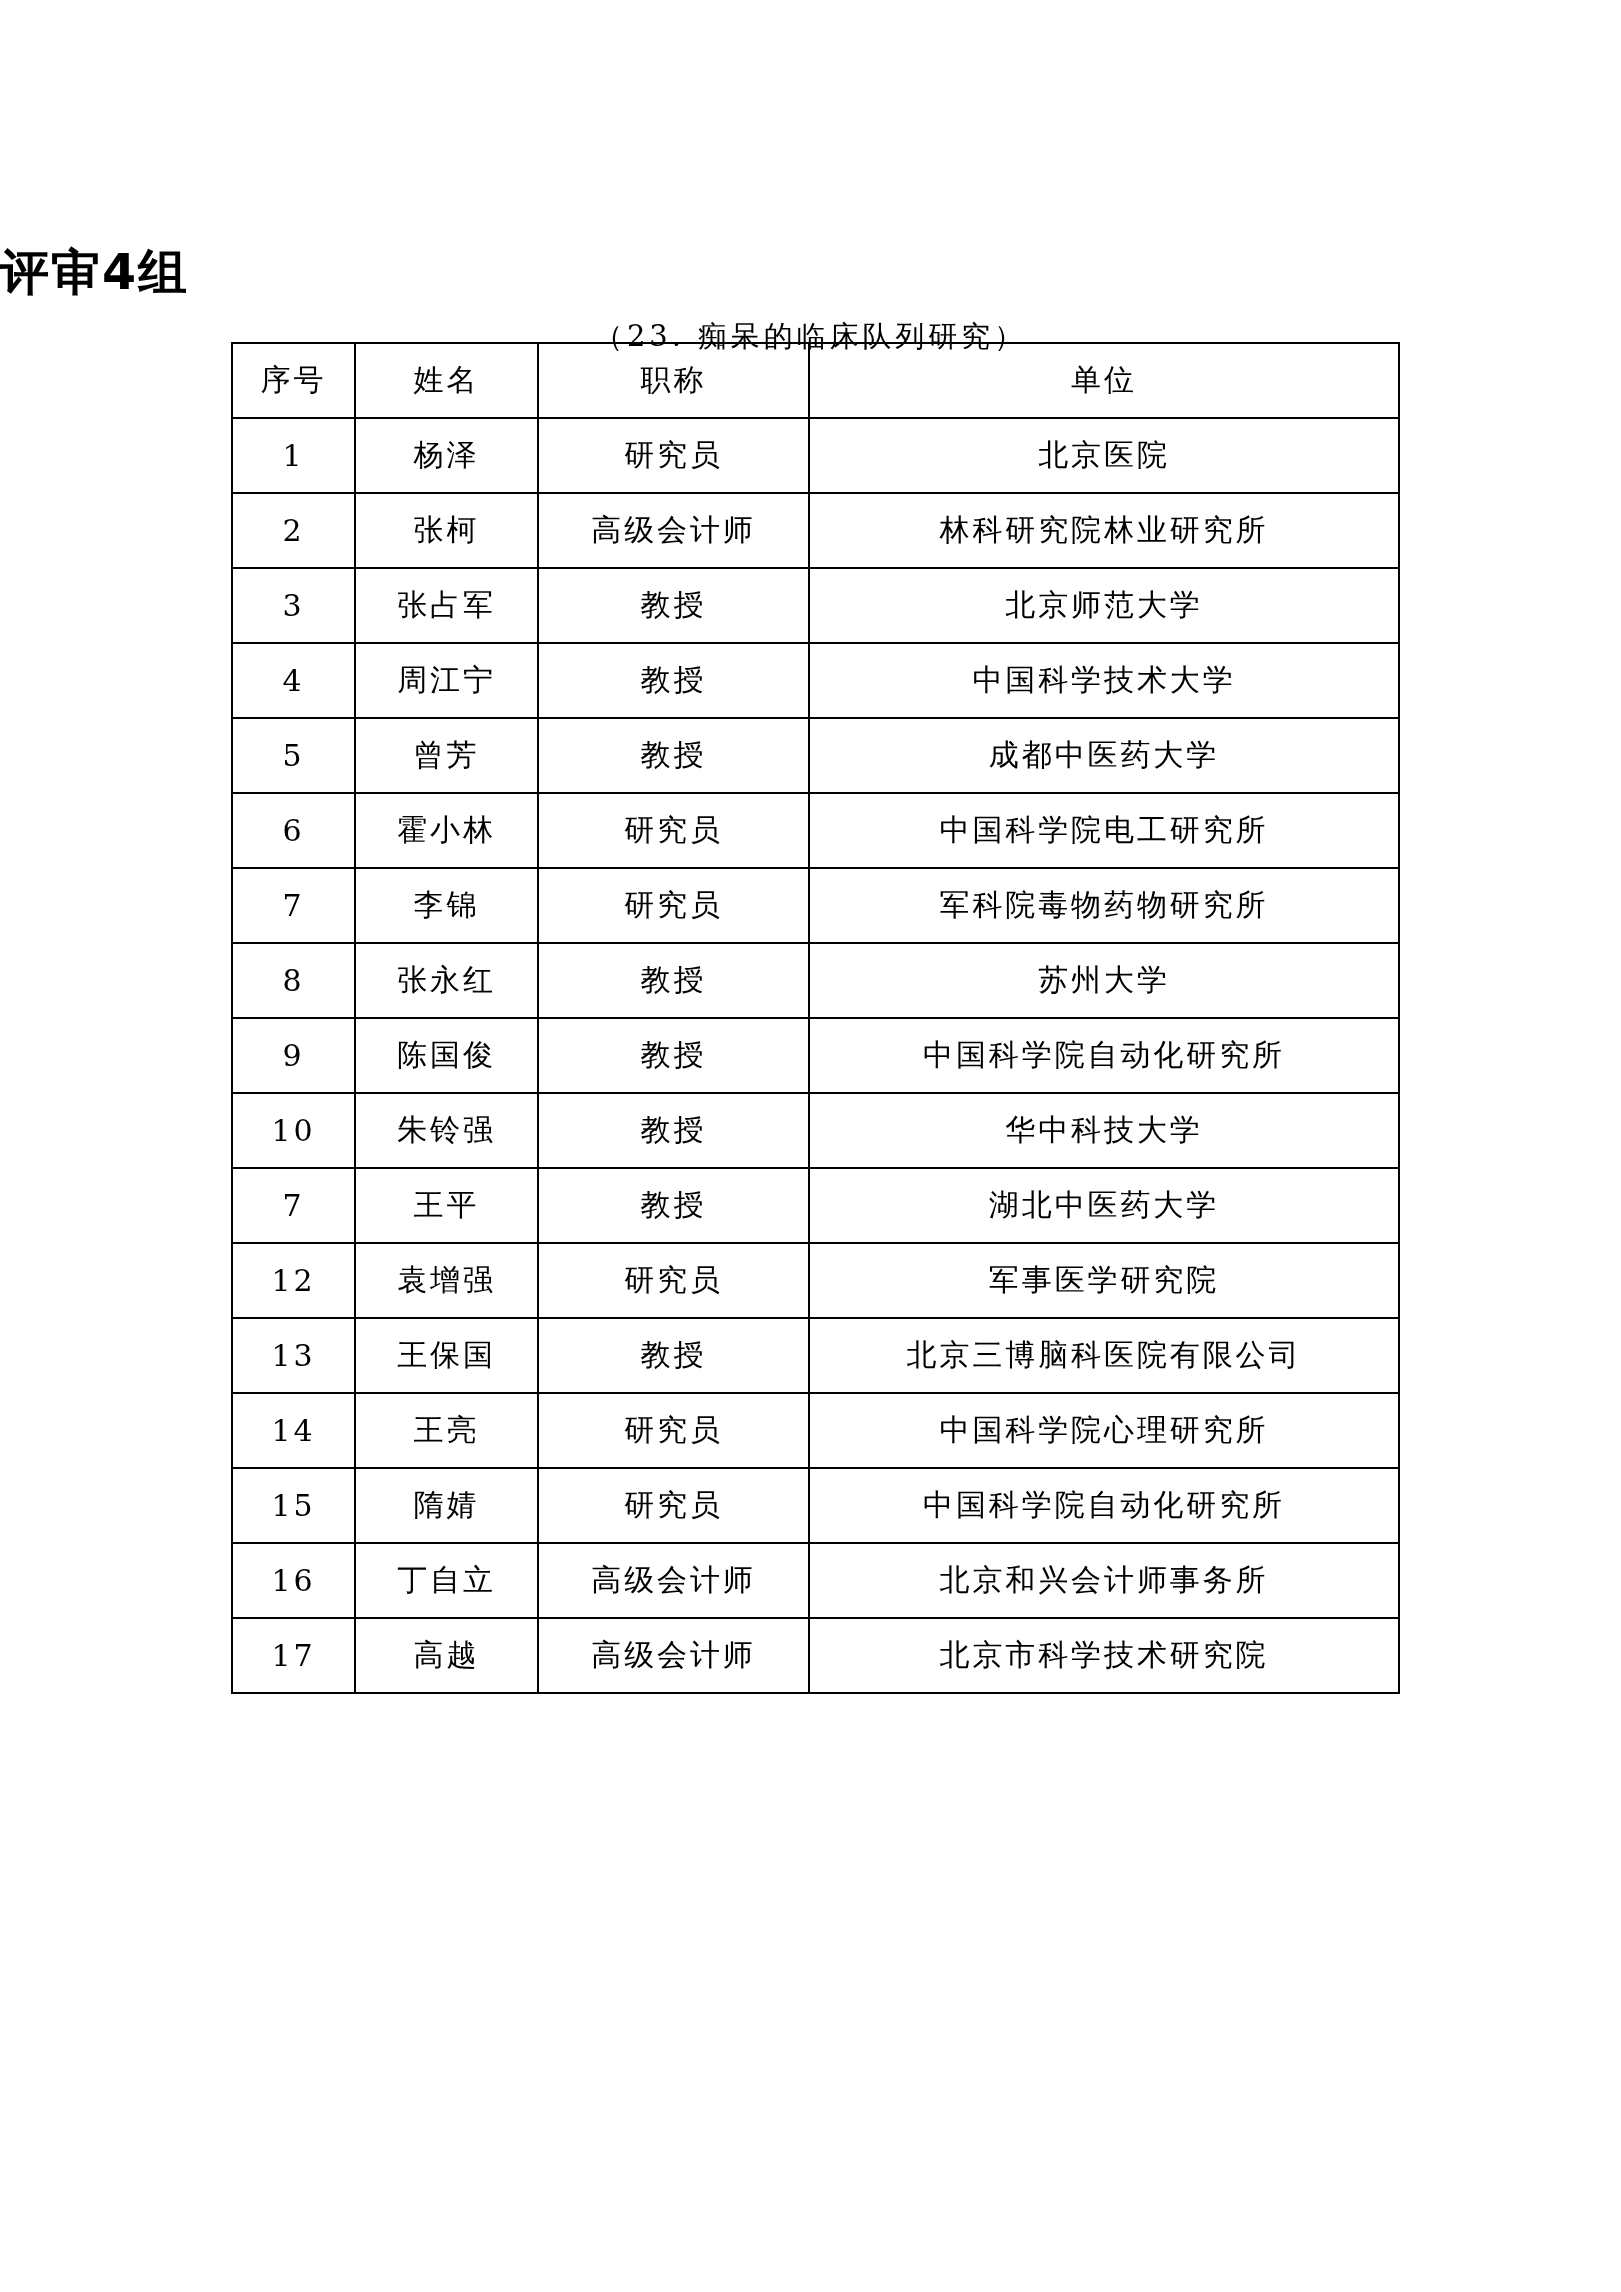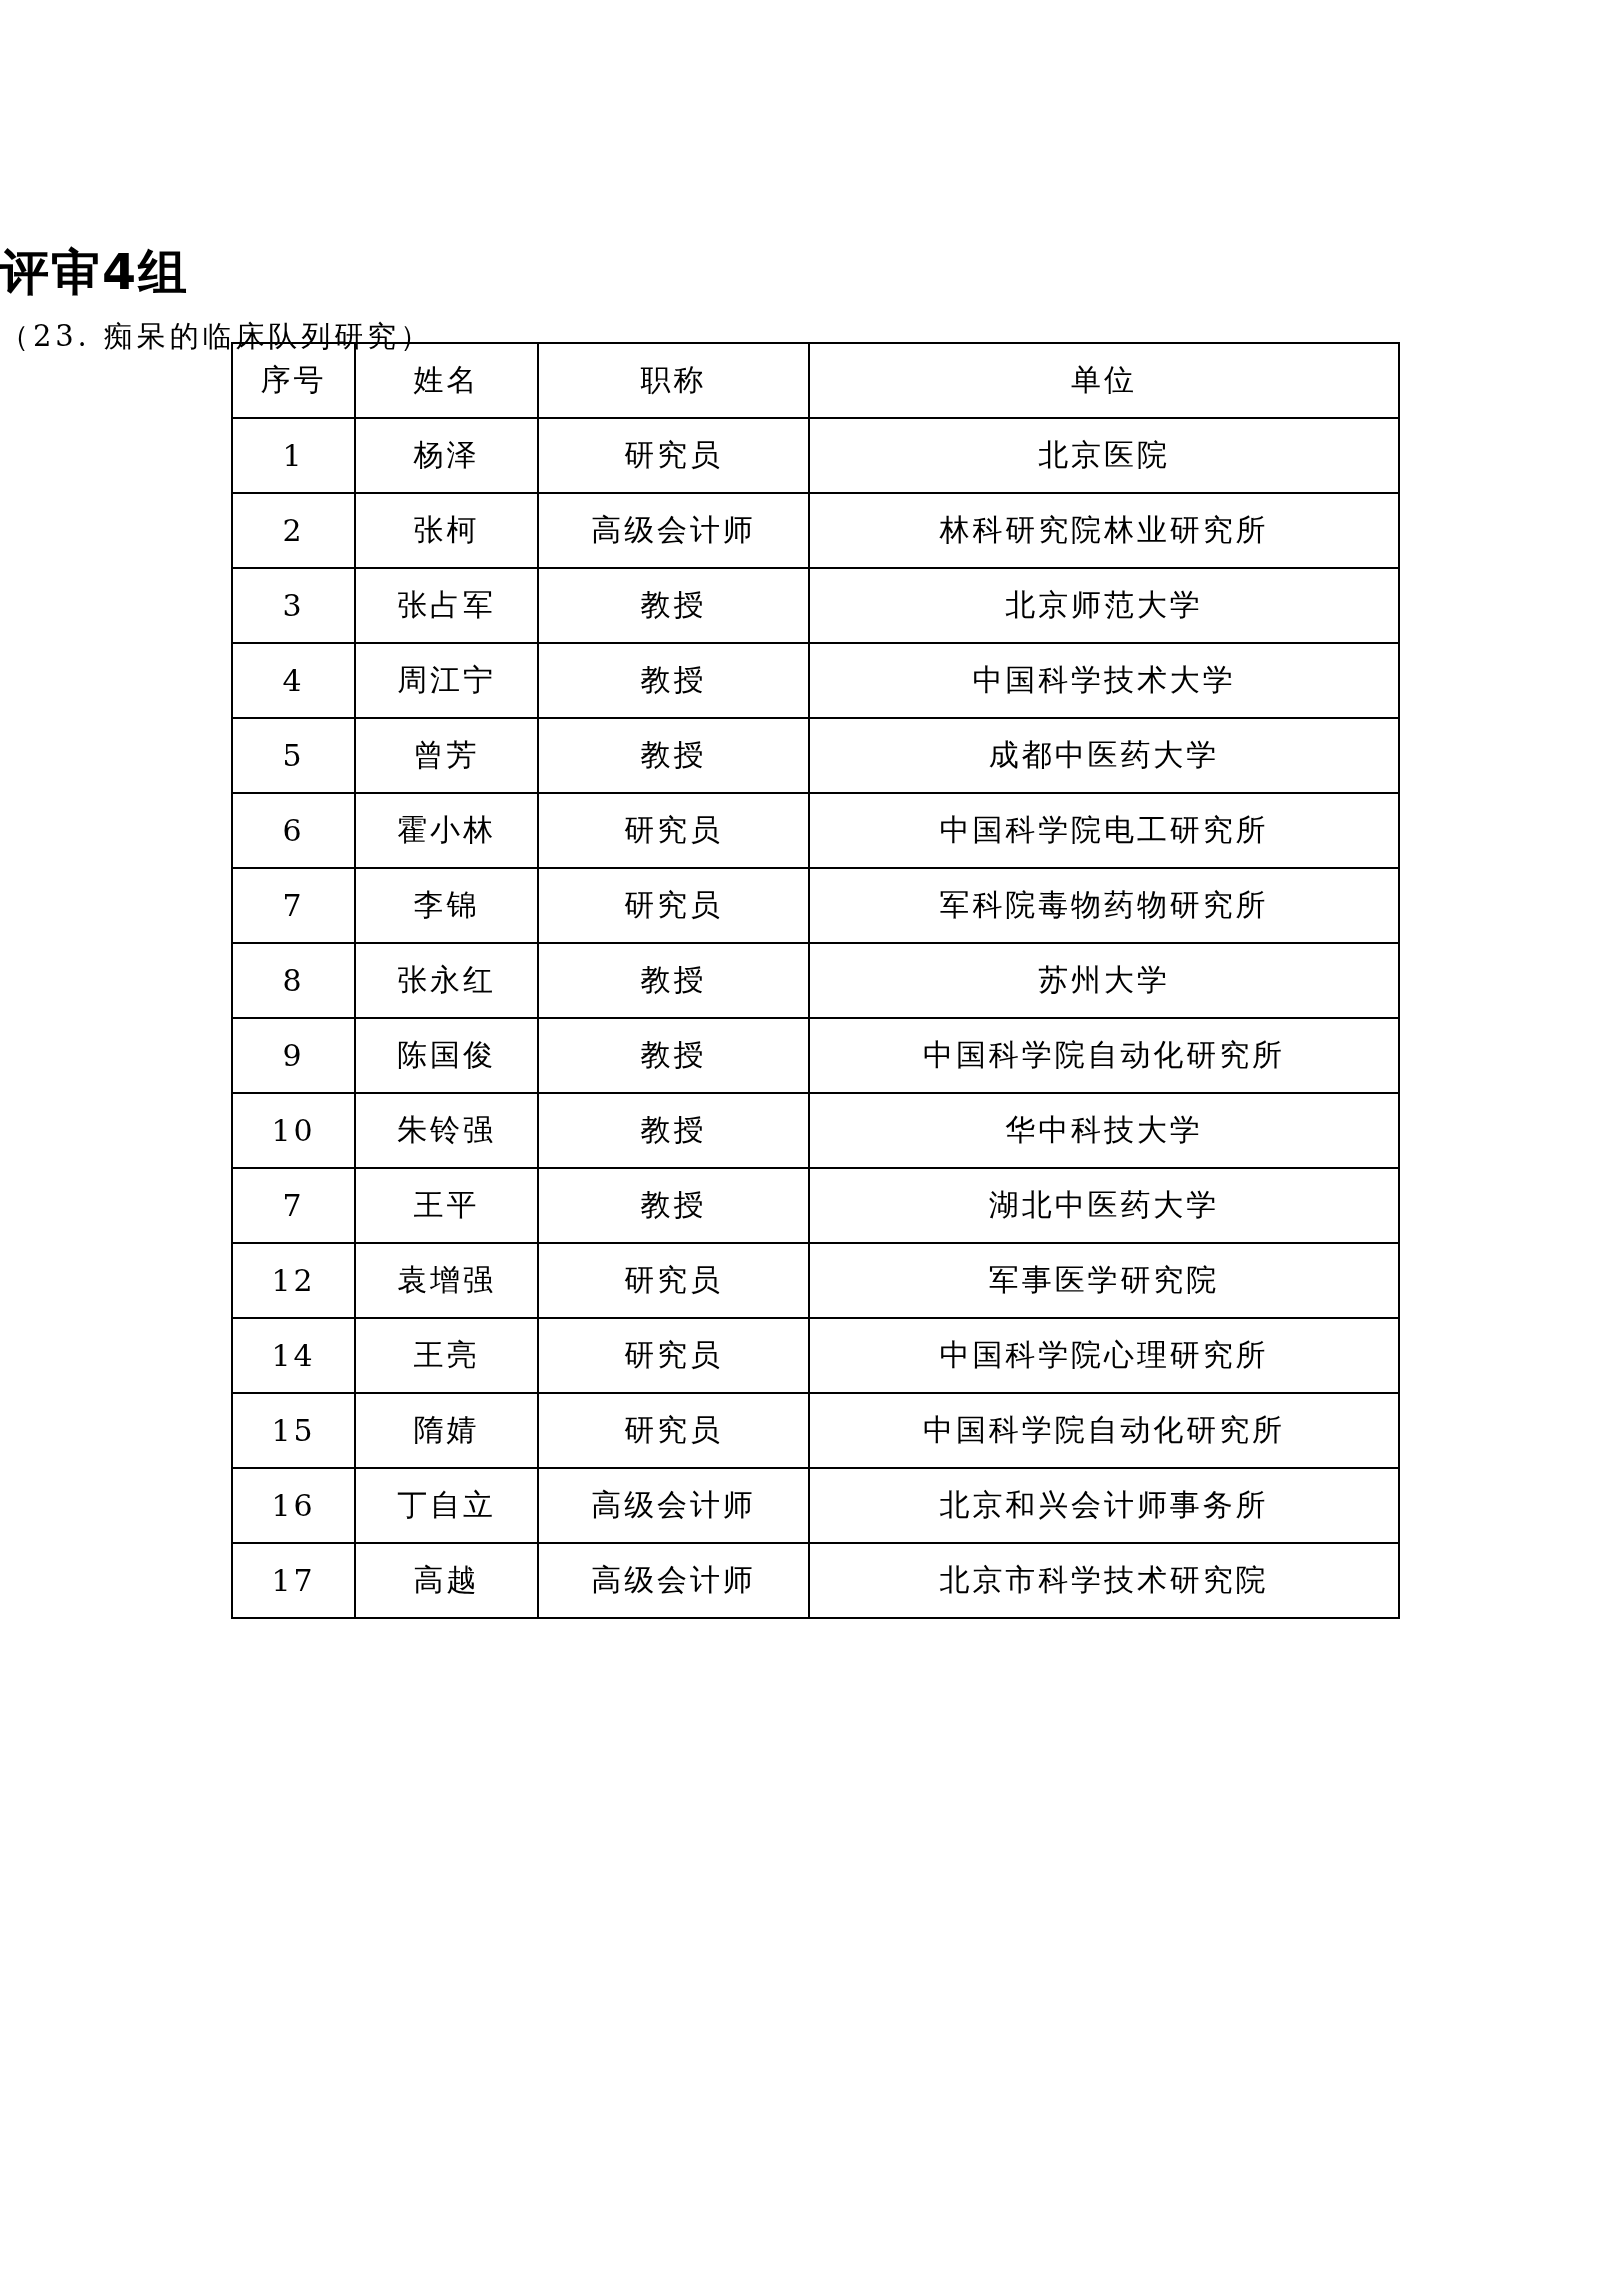--- a/index.html
+++ b/index.html
@@ -1,21 +1,21 @@
 <!DOCTYPE html>
 <html><head>
 <meta charset="utf-8">
 <style>
   html, body { margin: 0; padding: 0; background: #ffffff; }
   body { width: 1621px; height: 2293px; position: relative; overflow: hidden;
          font-family: "DejaVu Serif", "Liberation Serif", serif; color: #000; }
   .title { position: absolute; left: 0; width: 1621px; top: 240px; text-align: left;
            font-size: 49px; font-weight: bold; letter-spacing: 2px;
            font-family: "DejaVu Sans", "Liberation Sans", sans-serif; }
-  .subtitle { position: absolute; left: 0; width: 1621px; top: 317px; 
+  .subtitle { position: absolute; left: 0; width: 1621px; top: 317px; text-align: center;
               font-size: 29px; letter-spacing: 3.9px; }
   table.roster { position: absolute; left: 231px; top: 342px; border-collapse: collapse;
                  width: 1166px; table-layout: fixed; }
   table.roster td, table.roster th { border: 2.9px solid #000; height: 73px; text-align: center;
       vertical-align: middle; font-size: 30px; font-weight: normal; padding: 0; letter-spacing: 2.9px; }
   col.c1 { width: 123px; } col.c2 { width: 183px; } col.c3 { width: 271px; } col.c4 { width: 590px; }
 </style>
 </head>
 <body>
 
@@ -104,20 +104,26 @@
         <td>教授</td>
         <td>湖北中医药大学</td>
       </tr>
       <tr>
         <td>12</td>
         <td>袁增强</td>
         <td>研究员</td>
         <td>军事医学研究院</td>
       </tr>
       <tr>
+        <td>13</td>
+        <td>王保国</td>
+        <td>教授</td>
+        <td>北京三博脑科医院有限公司</td>
+      </tr>
+      <tr>
         <td>14</td>
         <td>王亮</td>
         <td>研究员</td>
         <td>中国科学院心理研究所</td>
       </tr>
       <tr>
         <td>15</td>
         <td>隋婧</td>
         <td>研究员</td>
         <td>中国科学院自动化研究所</td>

